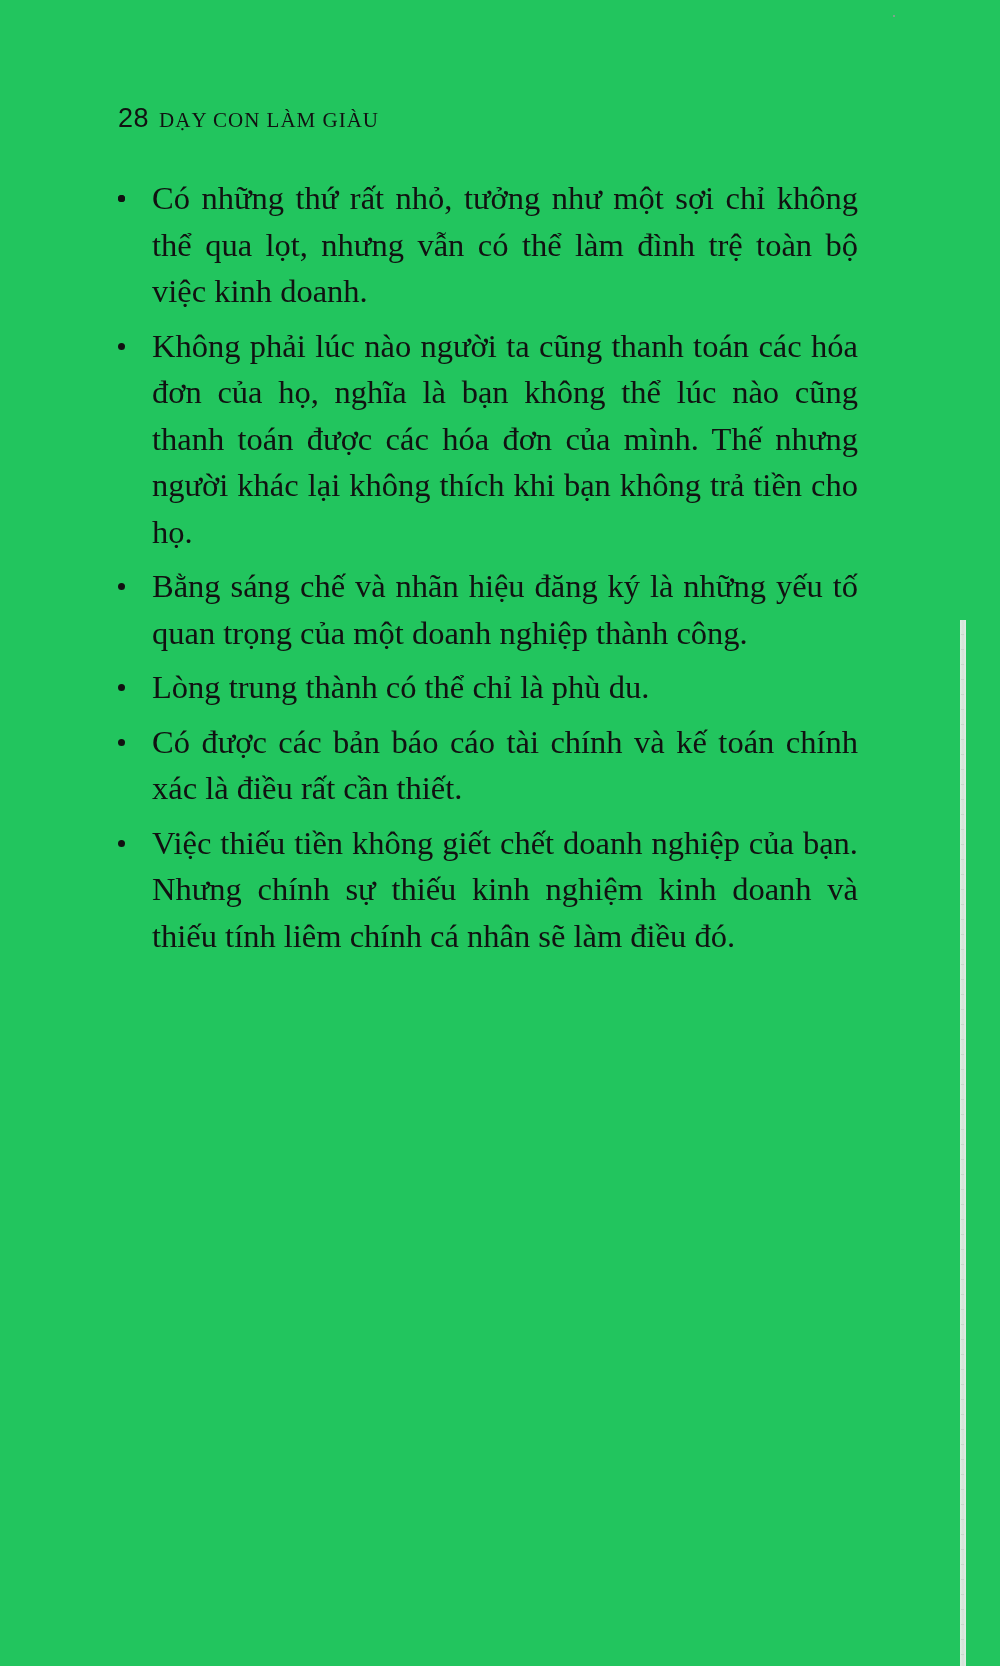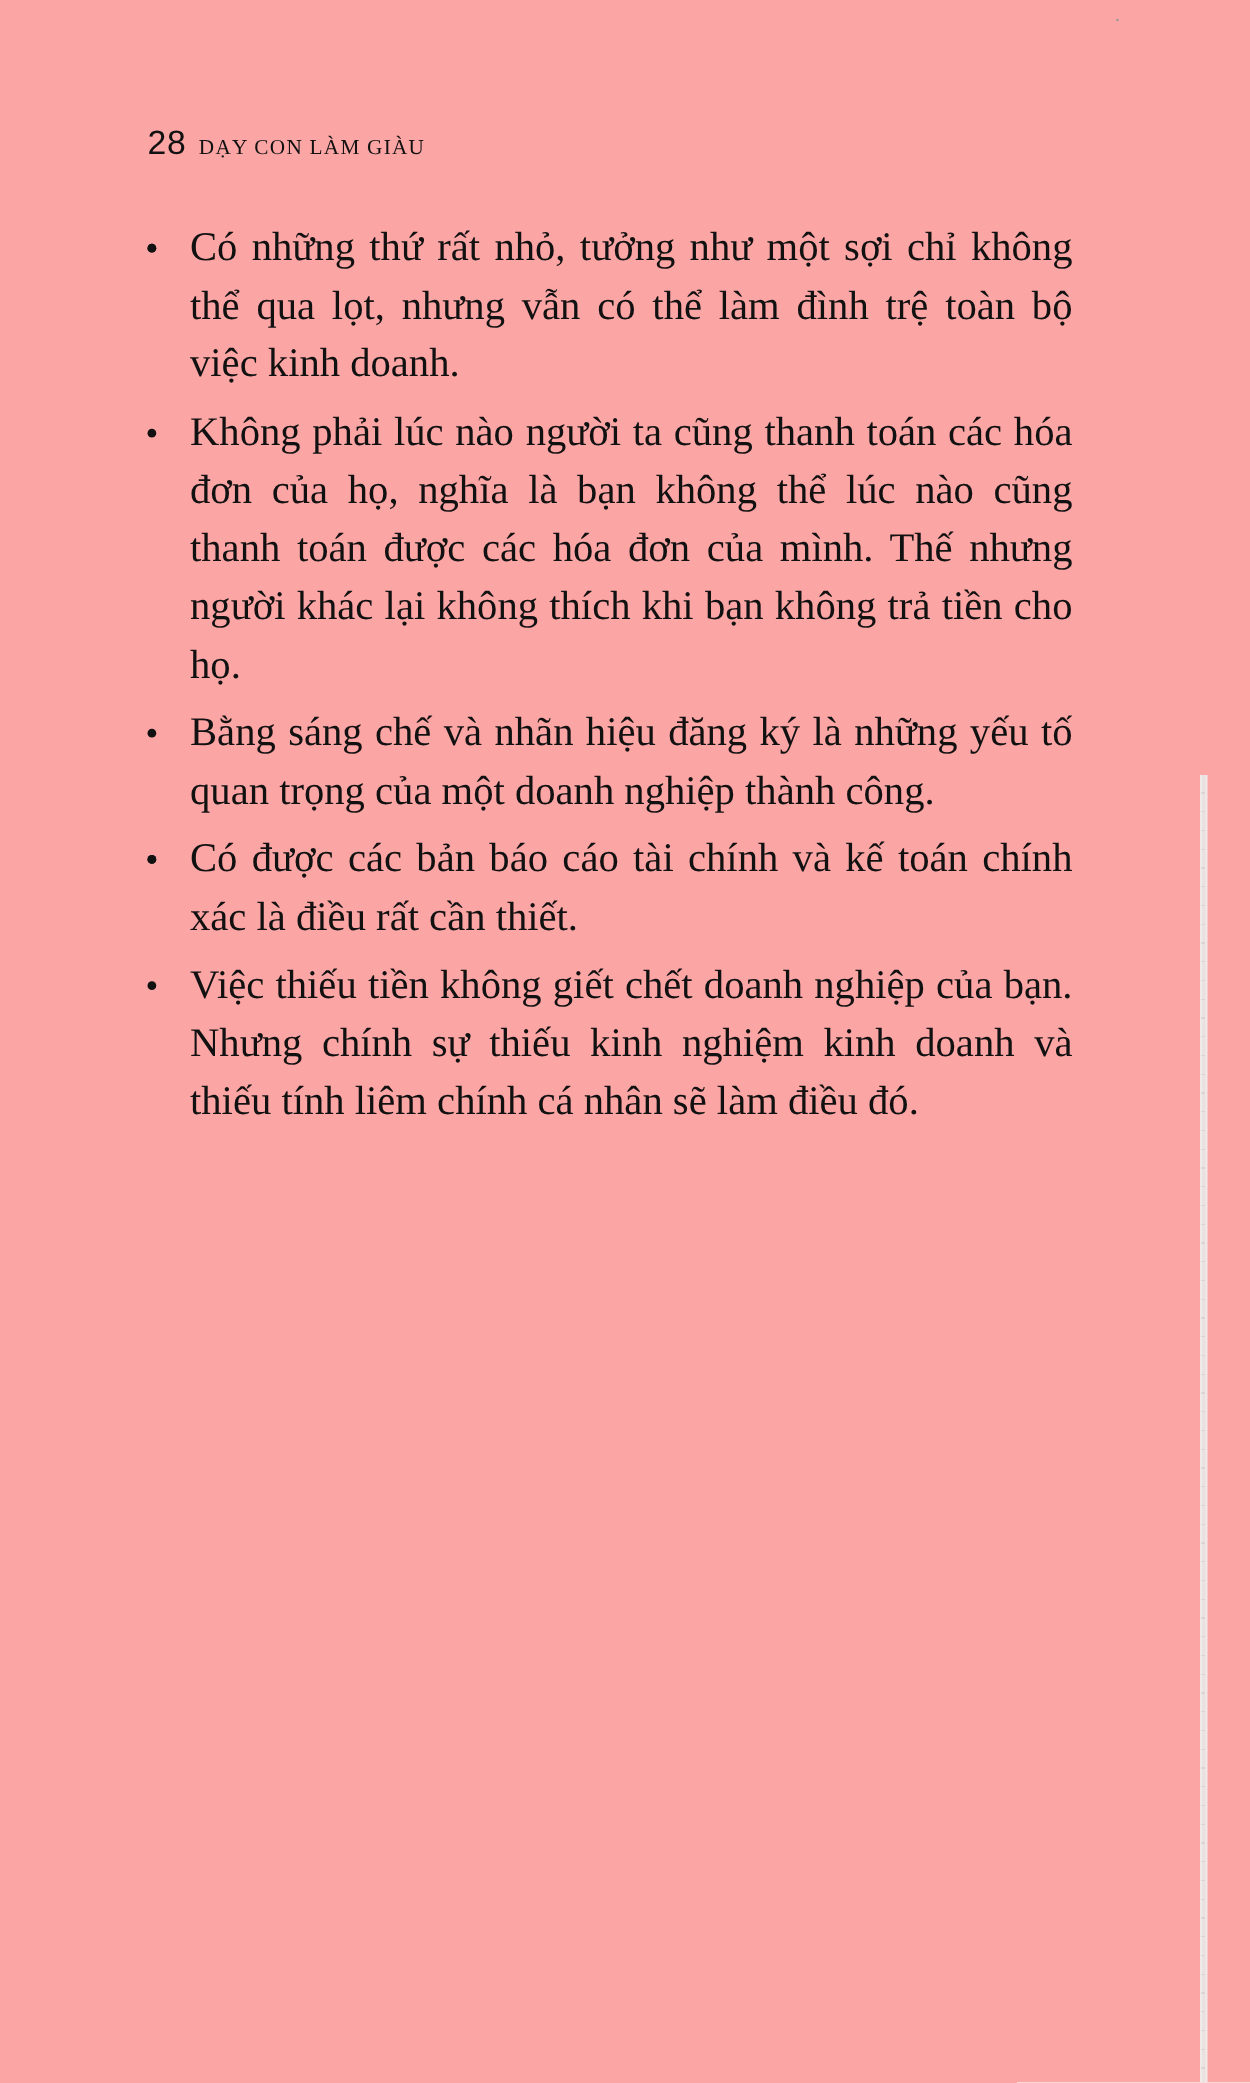--- a/index.html
+++ b/index.html
@@ -13,21 +13,21 @@
       position: relative;
       overflow: hidden;
       font-family: "DejaVu Serif", "Liberation Serif", serif;
       color: #111111;
     }
     .page {
       position: absolute;
       left: 0; top: 0;
       width: 1000px;
       height: 1666px;
-      background: #fca5a5;
+      background: #22c55e;
       text-decoration: underline;
     }
     
     .page-edge {
       position: absolute;
       left: 960px;
       top: 620px;
       width: 6px;
       height: 1046px;
       background: linear-gradient(to right, #f4f4f4, #e6e6e6, #f4f4f4);
@@ -55,21 +55,21 @@
       align-items: baseline;
       gap: 10px;
     }
     .page-number {
       font-size: 27px;
       font-family: "Liberation Sans", "DejaVu Sans", sans-serif;
       letter-spacing: 0.5px;
       color: #111;
     }
     .running-title {
-      font-size: 17px;
+      font-size: 21px;
       letter-spacing: 1px;
       color: #111;
       margin-top: 48px;
     }
     .content {
       position: absolute;
       left: 118px;
       top: 167px;
       width: 740px;
       font-family: "Liberation Serif", "DejaVu Serif", serif;
@@ -130,20 +130,21 @@
       <li class="bullet-item">
         <span class="bullet-dot"></span>
         <span>Không phải lúc nào người ta cũng thanh toán các hóa đơn của họ, nghĩa là bạn không thể lúc nào cũng thanh toán được các hóa đơn của mình. Thế nhưng người khác lại không thích khi bạn không trả tiền cho họ.</span>
       </li>
       <li class="bullet-item">
         <span class="bullet-dot"></span>
         <span>Bằng sáng chế và nhãn hiệu đăng ký là những yếu tố quan trọng của một doanh nghiệp thành công.</span>
       </li>
       <li class="bullet-item">
         <span class="bullet-dot"></span>
+        <span>Lòng trung thành có thể chỉ là phù du.</span>
       </li>
       <li class="bullet-item">
         <span class="bullet-dot"></span>
         <span>Có được các bản báo cáo tài chính và kế toán chính xác là điều rất cần thiết.</span>
       </li>
       <li class="bullet-item">
         <span class="bullet-dot"></span>
         <span>Việc thiếu tiền không giết chết doanh nghiệp của bạn. Nhưng chính sự thiếu kinh nghiệm kinh doanh và thiếu tính liêm chính cá nhân sẽ làm điều đó.</span>
       </li>
     </ul>

